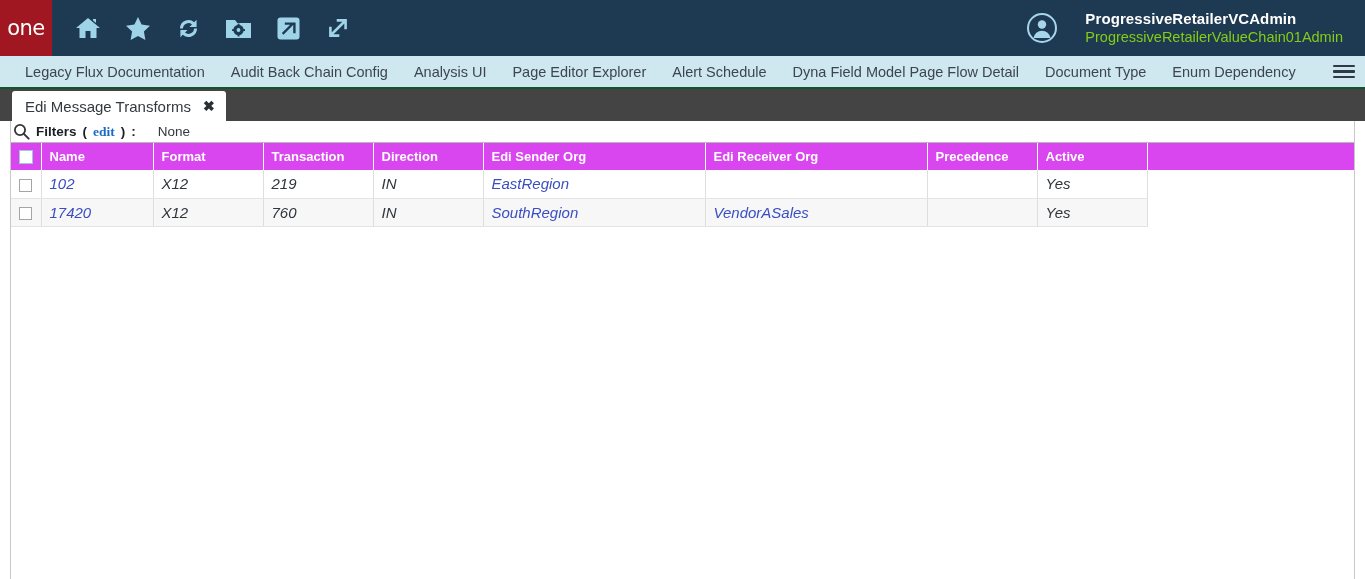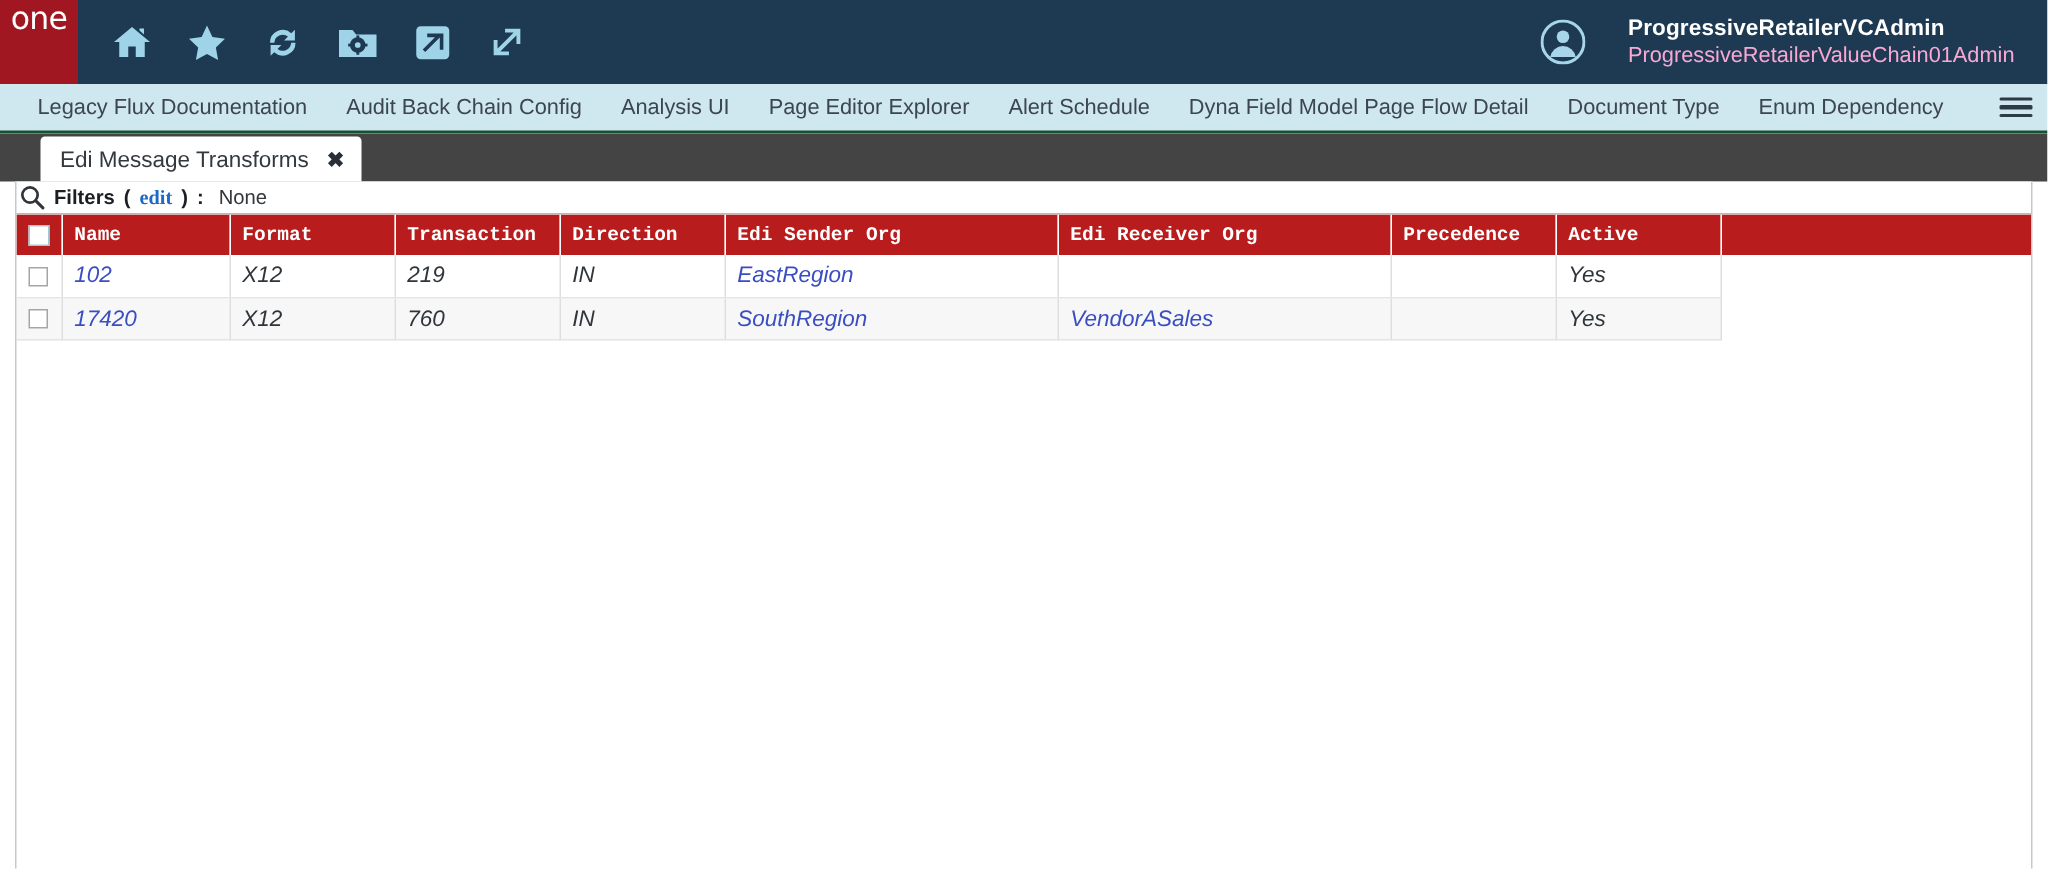--- a/index.html
+++ b/index.html
@@ -14,21 +14,21 @@
   .topbar {
     height: 56px;
     background: #1e3a52;
     display: flex;
     align-items: center;
     position: relative;
   }
   .logo {
     width: 52px; height: 56px;
     background: #a01722;
-    display: flex; align-items: flex-start; justify-content: center;
+    display: flex; align-items: center; justify-content: center;
     flex: 0 0 52px;
   }
   .logo-text {
     color: #ffffff;
     font-size: 21px;
     font-family: "DejaVu Sans", sans-serif;
     letter-spacing: -0.5px;
   }
   .topbar-icons {
     display: flex;
@@ -53,21 +53,21 @@
   .avatar {
     width: 30px; height: 30px;
     flex: 0 0 30px;
   }
   .user-names { line-height: 1.25; }
   .user-primary {
     color: #ffffff; font-size: 15px; font-weight: bold;
     letter-spacing: 0.1px;
   }
   .user-secondary {
-    color: #f9a8d4; font-size: 14.5px;
+    color: #84cc16; font-size: 14.5px;
   }
 
   
   .navbar {
     height: 33px;
     background: #cfe7ef;
     display: flex;
     align-items: center;
     position: relative;
     border-bottom: 2px solid #14532d;
@@ -97,21 +97,21 @@
   .nav-hamburger span {
     display: block; height: 2.5px; background: #2c3b47; border-radius: 1px;
   }
 
   
   .tabstrip {
     height: 32px;
     background: #444444;
     display: flex;
     align-items: flex-end;
-    padding-left: 27px;
+    padding-left: 12px;
   }
   .tab {
     background: #ffffff;
     height: 30px;
     display: flex; align-items: center;
     padding: 0 11px 0 13px;
     gap: 12px;
     border-top-left-radius: 3px;
     border-top-right-radius: 3px;
     cursor: pointer;
@@ -136,45 +136,44 @@
   .filterbar {
     height: 21px;
     display: flex; align-items: center;
     gap: 6px;
     padding: 0 0 0 2px;
     font-size: 13.5px;
   }
   .search-icon { width: 17px; height: 17px; flex: 0 0 17px; }
   .filters-label { font-weight: bold; color: #1b1f23; font-size: 13.5px; }
   .filters-edit { color: #1b6ac9; font-weight: bold; cursor: pointer; font-family: Liberation Serif, serif; }
-  .filters-value { color: #33383d; font-size: 13.5px; margin-left: 4px; }
+  .filters-value { color: #33383d; font-size: 13.5px; margin-left: 16px; }
 
   
   .tablewrap {
     flex: 1;
     border-top: 1px solid #b9b9b9;
     overflow: hidden;
     position: relative;
   }
   table.grid {
     border-collapse: collapse;
     width: 1343px;
     table-layout: fixed;
   }
   table.grid thead th {
-    background: #b91c1c;
+    background: #d946ef;
     color: #ffffff;
     font-size: 13px;
     font-weight: bold;
     text-align: left;
     height: 27px;
     padding: 0 8px;
     border-right: 1px solid #ffffff;
     white-space: nowrap;
-    font-family: Liberation Mono, monospace;
   }
   table.grid thead th.chk, table.grid tbody td.chk {
     padding: 0; text-align: center;
   }
   table.grid thead th.filler { border-right: none; }
   table.grid tbody td {
     font-size: 15px;
     color: #2f353b;
     height: 28px;
     padding: 0 8px;

